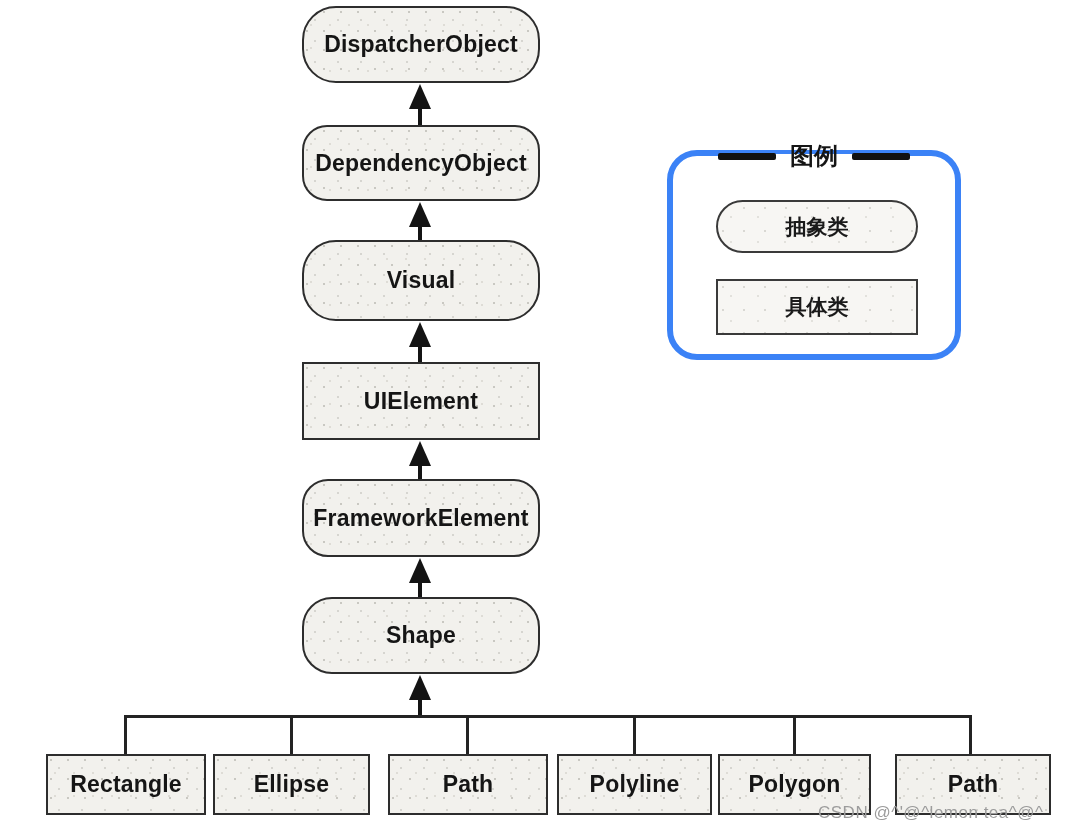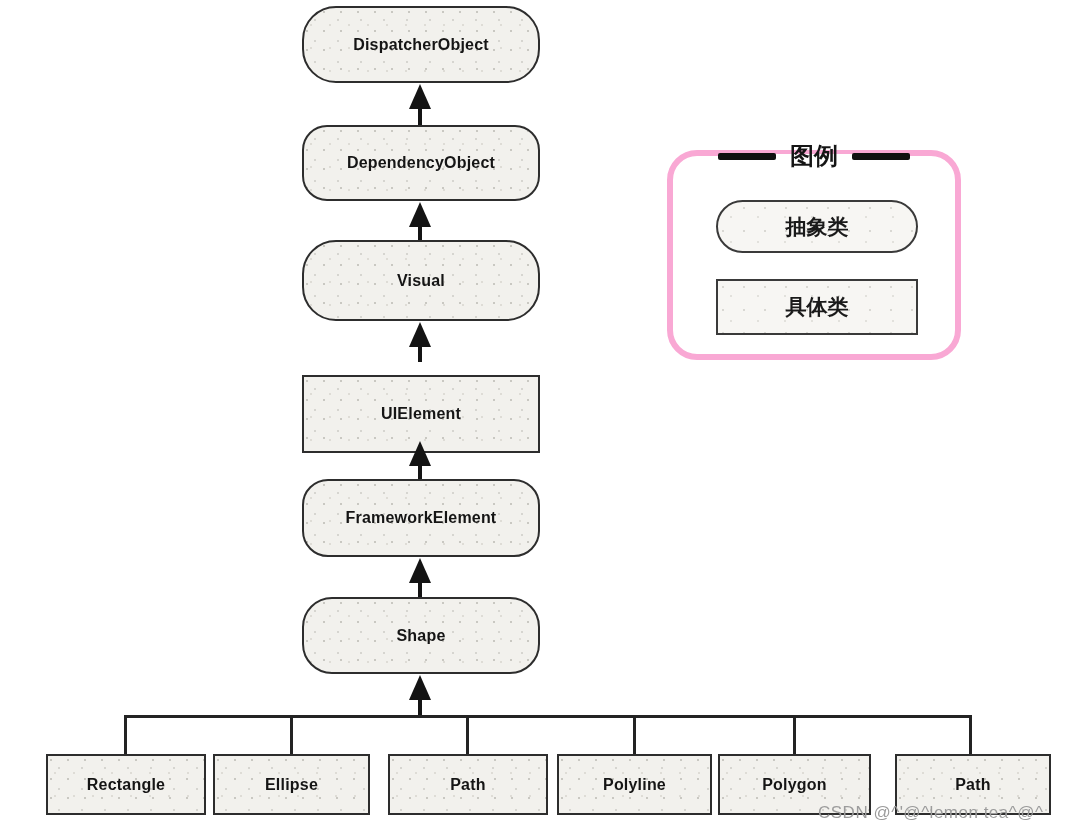--- a/index.html
+++ b/index.html
@@ -15,21 +15,21 @@
     box-sizing:border-box;
     background-color:#f2f1ed;
     background-image:
       radial-gradient(circle at 3px 4px, #c9c8c2 1px, transparent 1.3px),
       radial-gradient(circle at 11px 12px, #d6d5d0 1px, transparent 1.3px),
       radial-gradient(circle at 7px 17px, #dedcd6 1px, transparent 1.3px);
     background-size:17px 19px,23px 21px,19px 23px;
   }
   .node.abstract{border-radius:34px;}
   .node .lbl, .child .lbl{
-    font-size:16px;font-weight:bold;color:#151515;letter-spacing:0.2px;text-align:center;
+    font-size:23px;font-weight:bold;color:#151515;letter-spacing:0.2px;text-align:center;
   }
   
   .arrow{position:absolute;width:26px;display:flex;flex-direction:column;align-items:center;}
   .arrow .head{
     width:0;height:0;
     border-left:11px solid transparent;border-right:11px solid transparent;
     border-bottom:25px solid #141414;
   }
   .arrow .stem{width:4px;flex:1 1 auto;background:#141414;}
   
@@ -43,21 +43,21 @@
     background-color:#f2f1ed;
     background-image:
       radial-gradient(circle at 3px 4px, #c9c8c2 1px, transparent 1.3px),
       radial-gradient(circle at 11px 12px, #d6d5d0 1px, transparent 1.3px),
       radial-gradient(circle at 7px 17px, #dedcd6 1px, transparent 1.3px);
     background-size:17px 19px,23px 21px,19px 23px;
   }
   
   .legend{
     position:absolute;left:667px;top:150px;width:294px;height:210px;
-    border:6px solid #f9a8d4;border-radius:30px;box-sizing:border-box;background:#ffffff;
+    border:6px solid #3b82f6;border-radius:30px;box-sizing:border-box;background:#ffffff;
   }
   .legend-mask{position:absolute;top:-2px;left:46px;right:46px;height:11px;background:#ffffff;}
   .legend-titlerow{
     position:absolute;top:-17px;left:0;right:0;height:34px;
     display:flex;align-items:center;justify-content:center;
   }
   .legend-dash{width:58px;height:7px;background:#111111;border-radius:2px;}
   .legend-title{
     font-size:24px;font-weight:bold;color:#151515;margin:0 14px;line-height:34px;
   }
@@ -87,21 +87,21 @@
 
   <div class="node abstract" style="top:6px;height:77px;">
     <span class="lbl">DispatcherObject</span>
   </div>
   <div class="node" style="top:125px;height:76px;border-radius:25px;">
     <span class="lbl">DependencyObject</span>
   </div>
   <div class="node abstract" style="top:240px;height:81px;">
     <span class="lbl">Visual</span>
   </div>
-  <div class="node" style="top:362px;height:78px;margin-top:13px;">
+  <div class="node" style="top:362px;height:78px;">
     <span class="lbl">UIElement</span>
   </div>
   <div class="node" style="top:479px;height:78px;border-radius:26px;">
     <span class="lbl">FrameworkElement</span>
   </div>
   <div class="node abstract" style="top:597px;height:77px;border-radius:30px;">
     <span class="lbl">Shape</span>
   </div>
 
   <div class="arrow" style="left:407px;top:84px;height:41px;">

